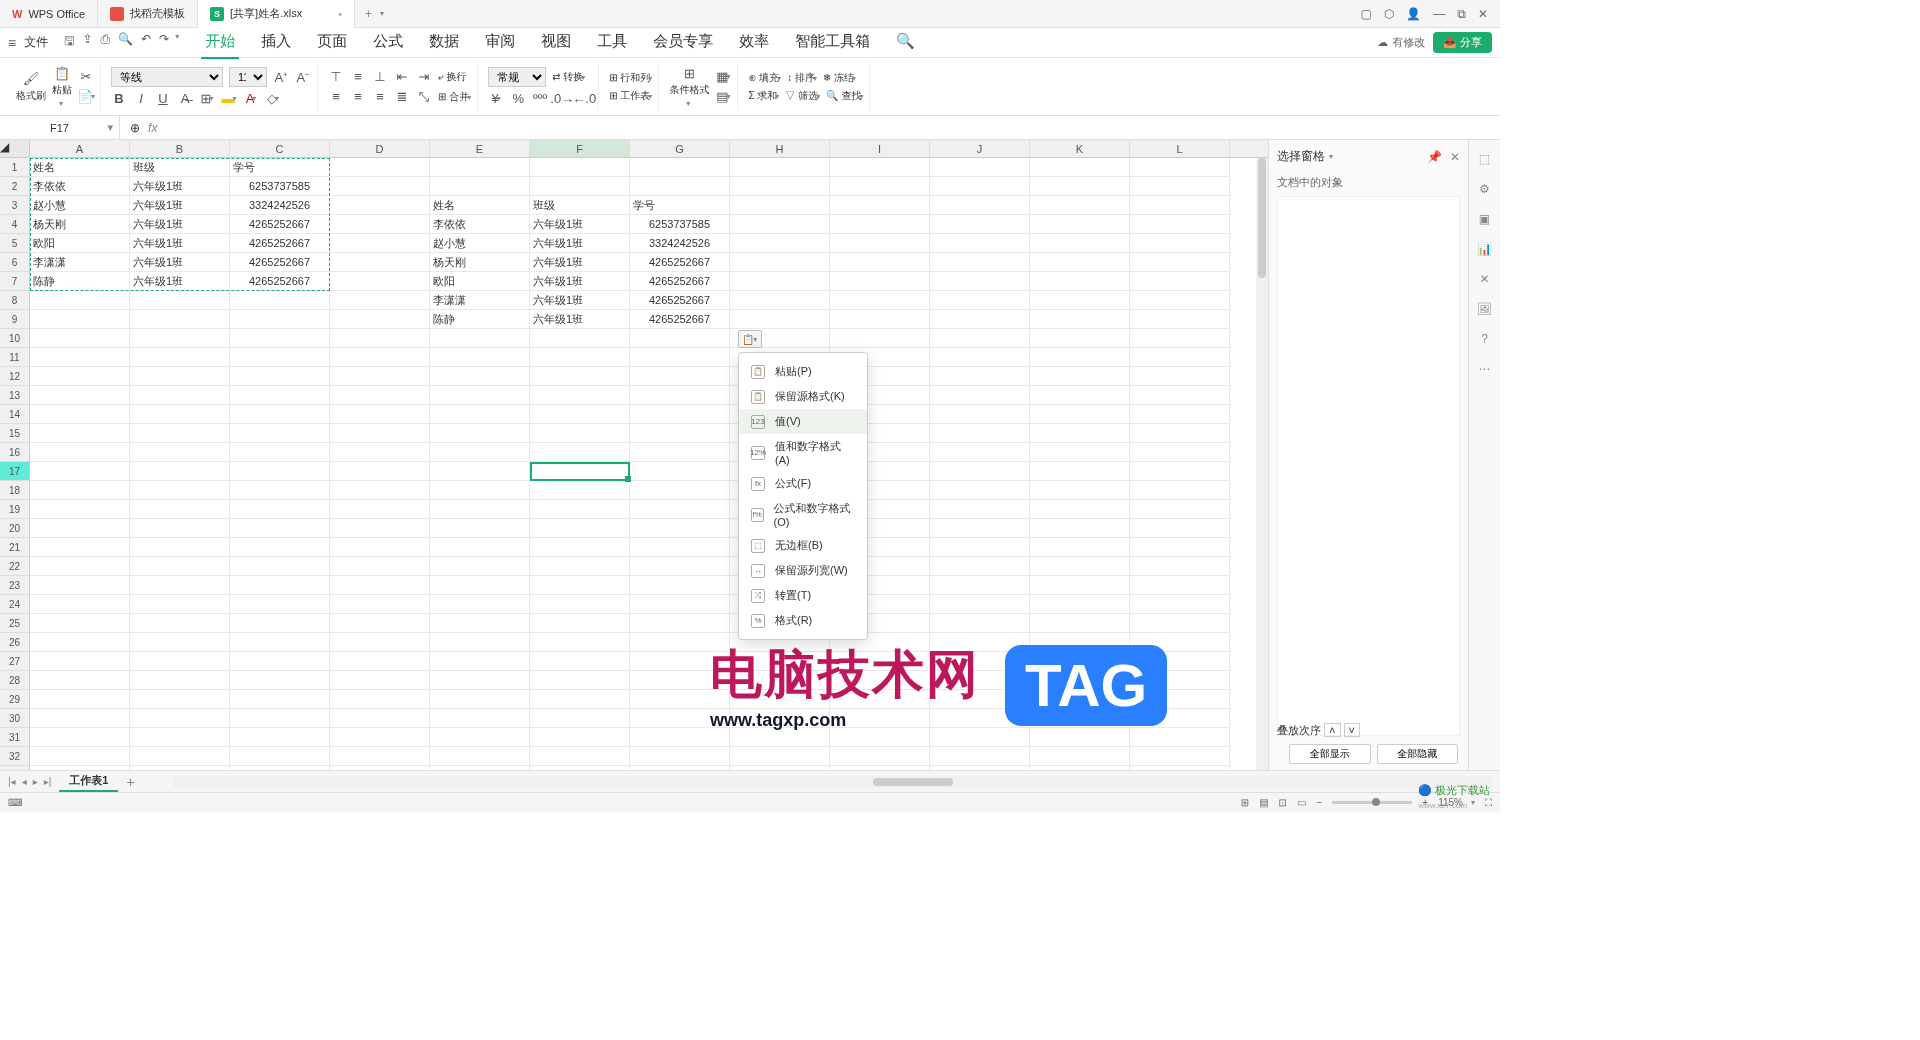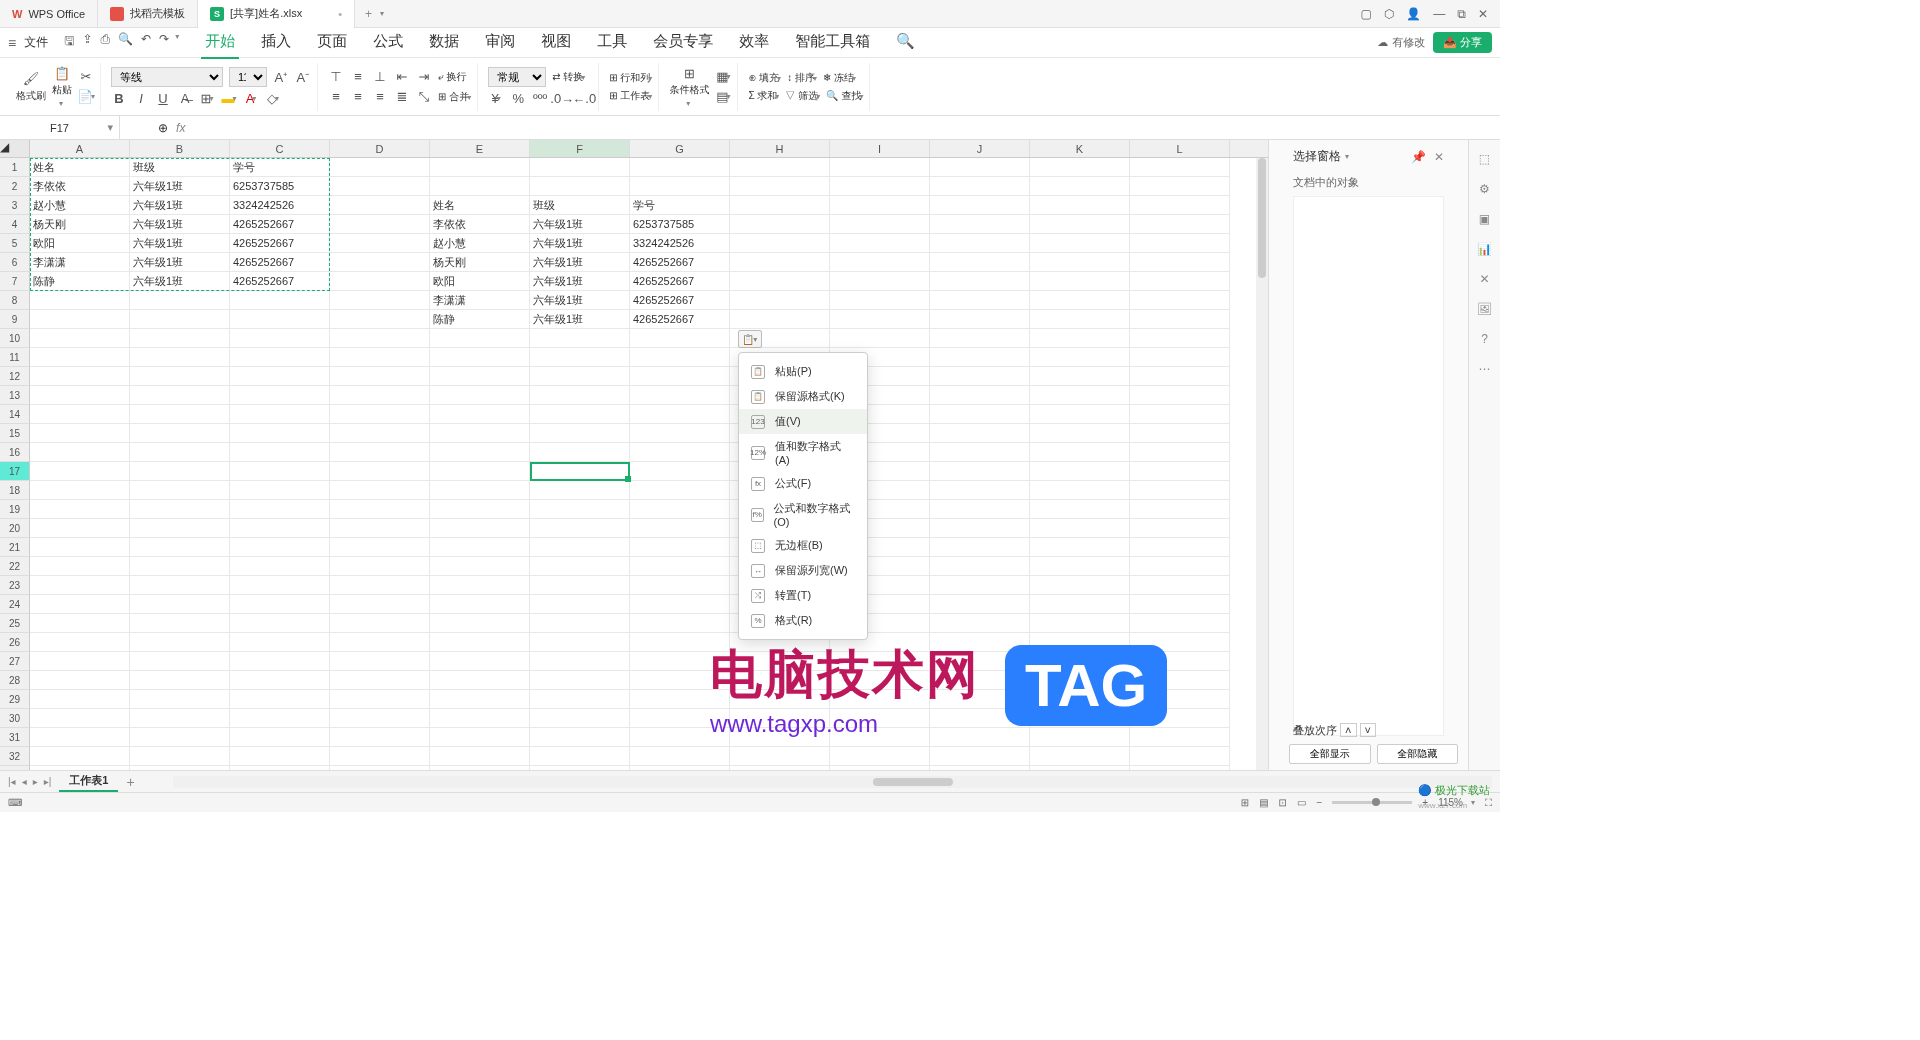--- a/index.html
+++ b/index.html
@@ -31,71 +31,71 @@
 .ribbon { height: 58px; background: #fff; border-bottom: 1px solid #ddd; display: flex; align-items: center; padding: 0 10px; gap: 4px; }
 .rgroup { display: flex; flex-direction: column; gap: 4px; padding: 0 6px; border-right: 1px solid #eee; height: 48px; justify-content: center; }
 .rgroup .row { display: flex; gap: 6px; align-items: center; }
 .rgroup .big { display: flex; flex-direction: column; align-items: center; font-size: 10px; gap: 2px; }
 .ribbon-icon { width: 16px; height: 16px; display: inline-flex; align-items: center; justify-content: center; color: #555; font-size: 13px; }
 .font-sel { border: 1px solid #ccc; height: 20px; font-size: 11px; padding: 0 4px; }
 .font-sel.name { width: 112px; }
 .font-sel.size { width: 38px; }
 .dd { font-size: 8px; color: #888; margin-left: -2px; }
 
-.namebox-row { height: 24px; display: flex; align-items: center; border-bottom: 1px solid #ddd; gap: 28px; }
+.namebox-row { height: 24px; display: flex; align-items: center; border-bottom: 1px solid #ddd; }
 .namebox { width: 120px; border-right: 1px solid #ddd; padding: 0 8px; font-size: 11px; text-align: center; height: 24px; display: flex; align-items: center; justify-content: center; position: relative; }
 .namebox .dd2 { position: absolute; right: 6px; color: #888; }
 .fx-area { display: flex; align-items: center; gap: 8px; padding: 0 10px; flex: 1; }
 .fx-icon { color: #888; font-style: italic; }
 
 .main { display: flex; height: calc(100% - 28px - 30px - 58px - 24px - 22px - 20px); }
 .grid-area { flex: 1; position: relative; overflow: hidden; }
 .col-headers { display: flex; height: 18px; background: #f0f0f0; border-bottom: 1px solid #ccc; }
 .corner { width: 30px; border-right: 1px solid #ccc; background: #e8e8e8; }
 .col-h { width: 100px; text-align: center; border-right: 1px solid #ddd; font-size: 11px; line-height: 18px; color: #555; }
 .col-h.sel { background: #d4e8d9; }
 .rows { position: relative; }
 .row-line { display: flex; height: 19px; }
 .row-h { width: 30px; background: #f0f0f0; border-right: 1px solid #ccc; border-bottom: 1px solid #ddd; text-align: center; font-size: 10px; line-height: 19px; color: #555; }
 .row-h.sel { background: #5eead4; }
 .cell { width: 100px; border-right: 1px solid #e8e8e8; border-bottom: 1px solid #e8e8e8; font-size: 11px; line-height: 19px; padding: 0 3px; overflow: hidden; white-space: nowrap; }
-.cell.r { text-align: left; }
+.cell.r { text-align: center; }
 .marching { position: absolute; border: 1.5px dashed #1aad6c; pointer-events: none; }
 .selected-cell { position: absolute; border: 2px solid #1aad6c; pointer-events: none; }
 .fill-handle { position: absolute; width: 6px; height: 6px; background: #1aad6c; bottom: -3px; right: -3px; }
 
 .paste-options-btn { position: absolute; width: 24px; height: 18px; border: 1px solid #bbb; background: #f5f5f5; display: flex; align-items: center; justify-content: center; font-size: 10px; border-radius: 2px; cursor: pointer; }
 
 .context-menu { position: absolute; background: #fff; border: 1px solid #ccc; box-shadow: 0 4px 16px rgba(0,0,0,0.15); border-radius: 4px; padding: 6px 0; width: 130px; z-index: 100; }
 .context-menu .item { padding: 5px 12px; display: flex; align-items: center; gap: 10px; font-size: 11px; cursor: pointer; }
 .context-menu .item.hl { background: #eef3ee; }
 .ctx-icon { width: 14px; height: 14px; border: 1px solid #aaa; border-radius: 2px; display: inline-flex; align-items: center; justify-content: center; font-size: 8px; color: #666; }
 
-.right-pane { width: 200px; border-left: 1px solid #ddd; padding: 8px 24px; background: #fafafa; position: relative; }
+.right-pane { width: 200px; border-left: 1px solid #ddd; padding: 8px 8px; background: #fafafa; position: relative; }
 .right-pane .title { font-size: 12px; margin-bottom: 10px; display: flex; align-items: center; }
 .right-pane .empty { background: #fff; border: 1px solid #eee; height: 540px; margin-top: 6px; }
 .right-pane .stack { position: absolute; bottom: 32px; font-size: 11px; }
 .right-pane .bottom-btns { position: absolute; bottom: 6px; left: 20px; right: 10px; display: flex; gap: 6px; }
 .right-pane .bottom-btns button { flex: 1; font-size: 10px; padding: 2px; border: 1px solid #ccc; background: #fff; border-radius: 2px; }
 
 .side-rail { width: 32px; border-left: 1px solid #ddd; display: flex; flex-direction: column; align-items: center; gap: 16px; padding-top: 12px; background: #f8f8f8; color: #888; }
 .side-rail span { cursor: pointer; }
 
 .sheet-tabs { height: 22px; background: #f5f5f5; border-top: 1px solid #ddd; display: flex; align-items: center; padding: 0 8px; gap: 8px; }
 .sheet-nav { display: flex; gap: 6px; color: #888; font-size: 10px; }
 .sheet { padding: 2px 10px; font-size: 11px; border-bottom: 2px solid #1aad6c; font-weight: bold; }
 .sheet-add { color: #888; font-size: 14px; cursor: pointer; }
 
 .statusbar { height: 20px; background: #f5f5f5; border-top: 1px solid #ddd; display: flex; align-items: center; padding: 0 8px; font-size: 10px; color: #666; }
 .statusbar .right { margin-left: auto; display: flex; align-items: center; gap: 10px; }
 .zoom-slider { width: 80px; height: 3px; background: #ccc; position: relative; }
 .zoom-slider::after { content: ''; width: 8px; height: 8px; background: #888; border-radius: 50%; position: absolute; left: 50%; top: -3px; }
 
 .watermark1 { position: absolute; left: 710px; top: 640px; font-size: 52px; font-weight: 900; color: #be185d; z-index: 50; letter-spacing: 2px; font-family: "SimHei", sans-serif; }
-.watermark1b { position: absolute; left: 710px; top: 710px; font-size: 24px; font-weight: 400; color: #6d28d9; z-index: 50; font-family: Arial; }
+.watermark1b { position: absolute; left: 710px; top: 710px; font-size: 18px; font-weight: 700; color: #0f172a; z-index: 50; font-family: Arial; }
 .watermark2 { position: absolute; left: 1005px; top: 645px; background: #2a7fff; color: #fff; font-size: 60px; font-weight: 900; padding: 6px 20px; border-radius: 16px; z-index: 50; font-family: Arial; }
 .watermark3 { position: absolute; right: 10px; bottom: 2px; font-size: 11px; color: #3aa03a; z-index: 60; }
 .watermark3 .sub { font-size: 8px; color: #aaa; }
 
 .vscroll { position: absolute; right: 0; top: 18px; bottom: 0; width: 12px; background: #f0f0f0; }
 .vscroll .thumb { position: absolute; top: 0; width: 8px; left: 2px; height: 120px; background: #ccc; border-radius: 4px; }
 .hscroll-bar { height: 12px; background: #f0f0f0; margin-left: 30px; position: relative; }
 .hscroll-bar .thumb { position: absolute; left: 0; height: 8px; top: 2px; width: 280px; background: #ccc; border-radius: 4px; }
 </style>
 </head>

